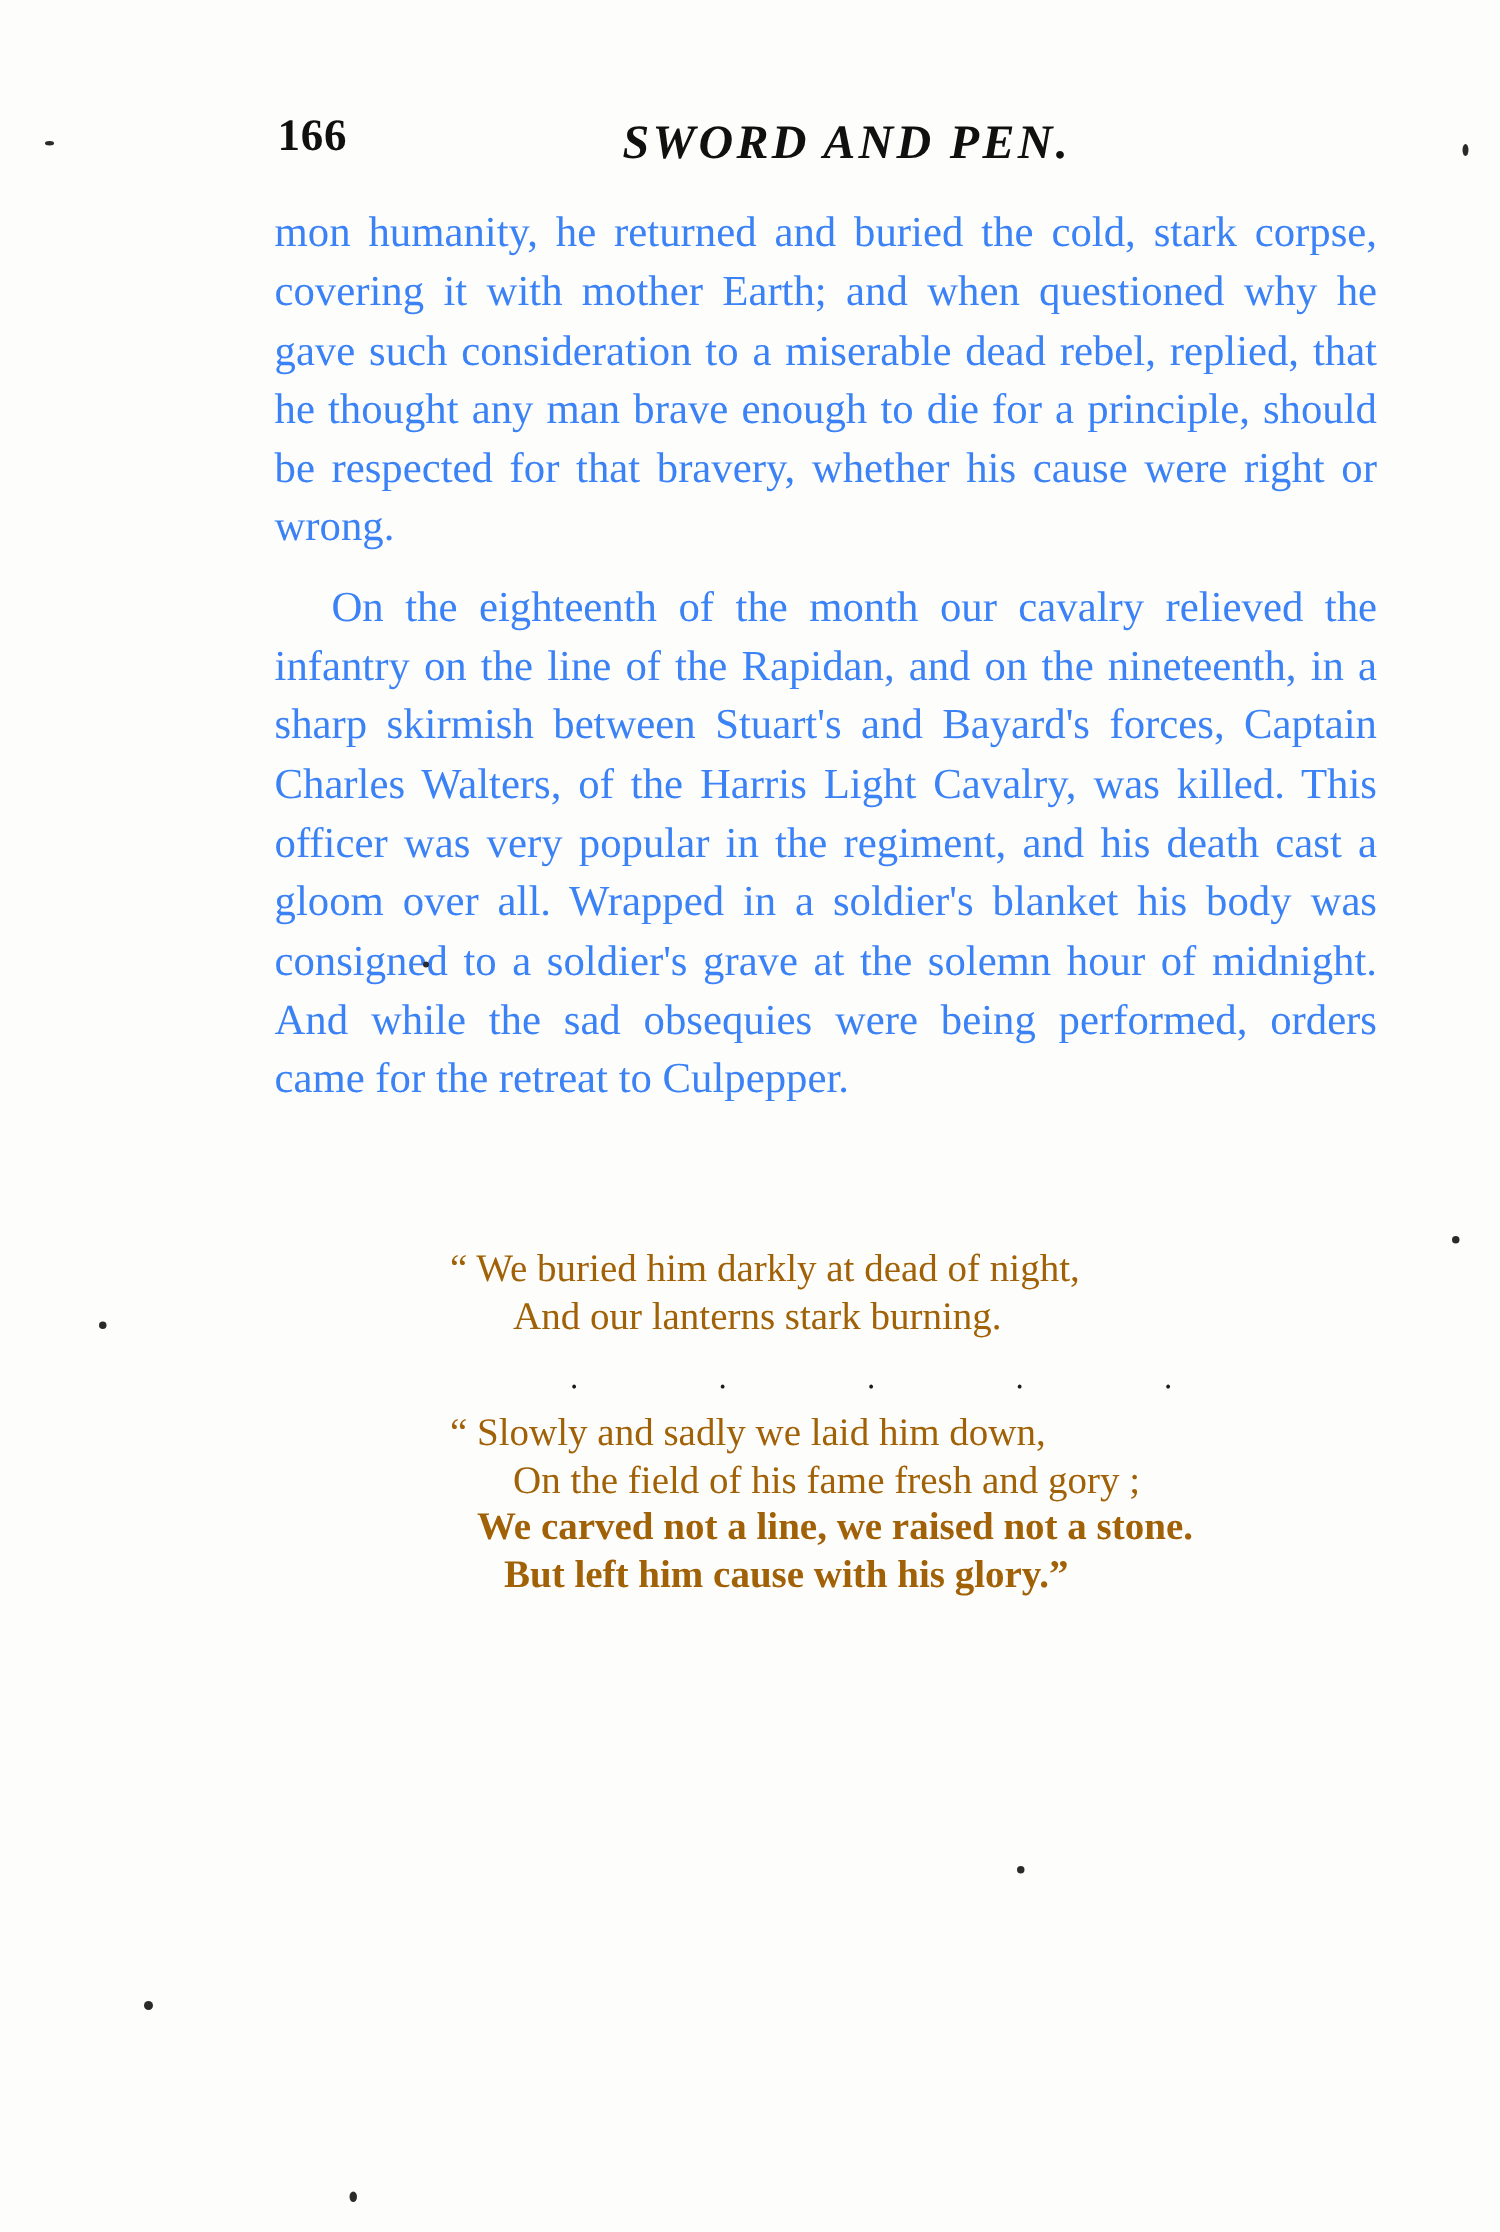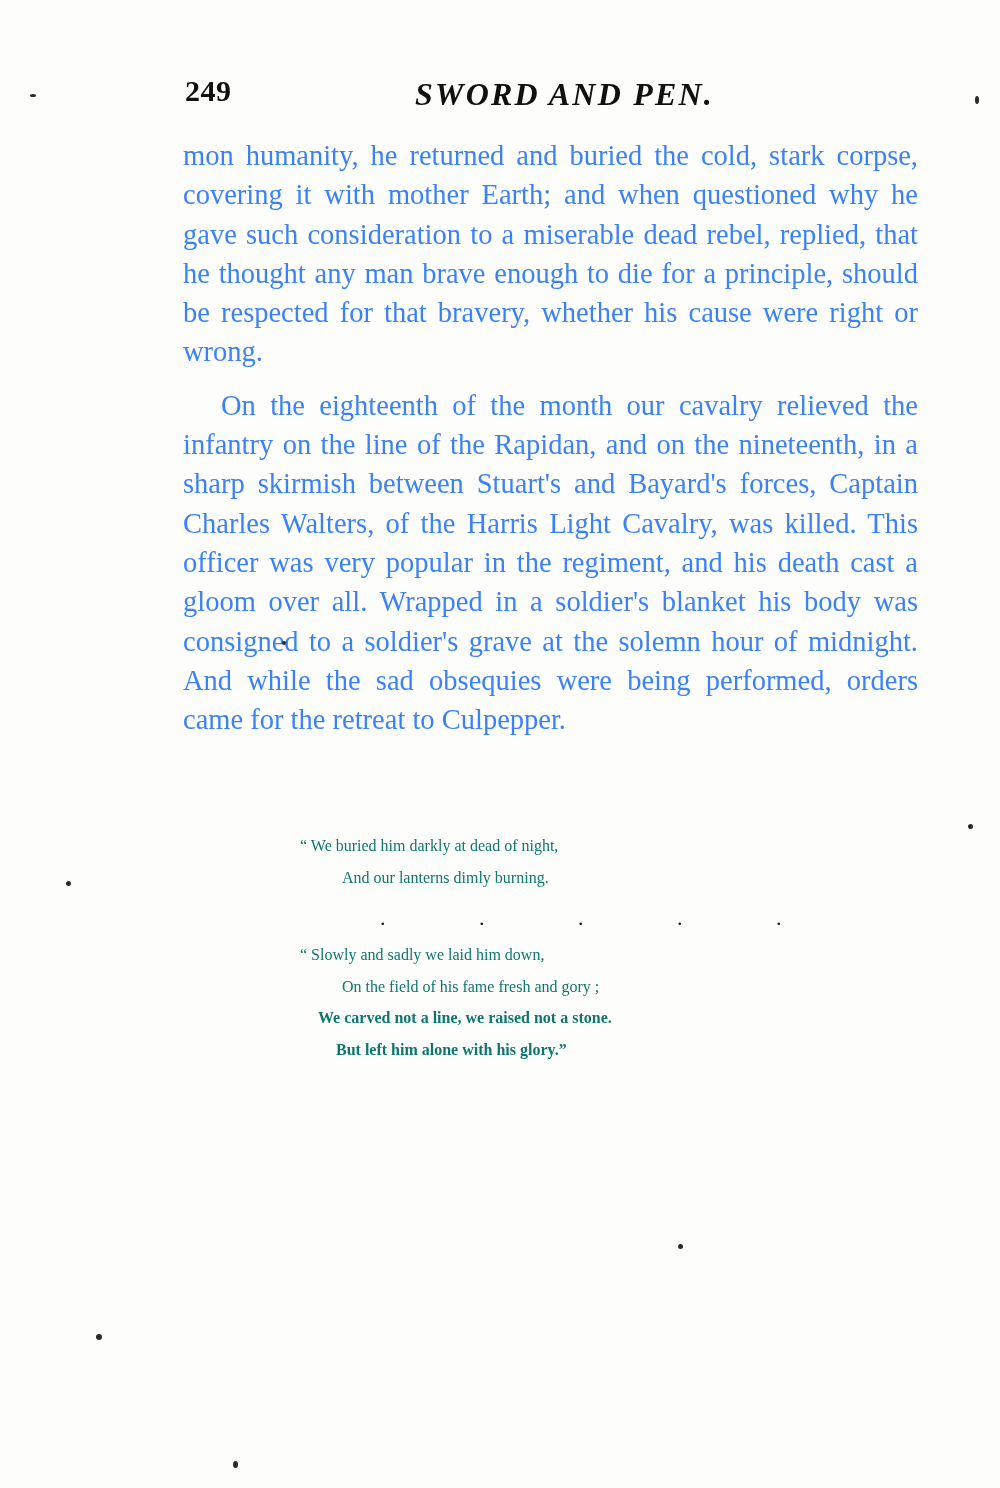--- a/index.html
+++ b/index.html
@@ -78,25 +78,25 @@
   .b { font-weight: 700; }
 
   
   .verse {
     position: absolute;
     left: 300px;
     top: 830px;
     width: 560px;
   }
   .verse-line {
-    font-size: 16px;
+    font-size: 26px;
     line-height: 31.5px;
     font-family: "Liberation Serif", serif;
     white-space: pre;
-    color: #0f766e;
+    color: #a16207;
   }
   .verse-line.i1 { padding-left: 0px; }
   .verse-line.i2 { padding-left: 42px; }
   .verse-line.i3 { padding-left: 20px; }
   .verse-line.i4 { padding-left: 42px; }
   .verse-line.s1 { padding-left: 0px; }
   .verse-line.s2 { padding-left: 42px; }
   .verse-line.s3 { padding-left: 18px; }
   .verse-line.s4 { padding-left: 36px; }
 
@@ -115,39 +115,39 @@
     background: #2a2a2a;
     border-radius: 50%;
   }
 </style>
 </head>
 <body>
 
 <div class="page">
 
   <div class="running-head">
-    <span class="folio">249</span>
+    <span class="folio">166</span>
     <span class="head-title">SWORD AND PEN.</span>
   </div>
 
   <div class="body-block">
     <p class="para">mon humanity, he returned and buried the cold, stark corpse, covering it with mother Earth; and when questioned why he gave such consideration to a miserable dead rebel, replied, that he thought any man brave enough to die for a principle, should be respected for that bravery, whether his cause were right or wrong.</p>
     <p class="para indent">On the eighteenth of the month our cavalry relieved the infantry on the line of the Rapidan, and on the nineteenth, in a sharp skirmish between Stuart's and Bayard's forces, Captain Charles Walters, of the Harris Light Cavalry, was killed. This officer was very popular in the regiment, and his death cast a gloom over all. Wrapped in a soldier's blanket his body was consigned to a soldier's grave at the solemn hour of midnight. And while the sad obsequies were being performed, orders came for the retreat to Culpepper.</p>
   </div>
 
   <div class="verse">
     <div class="verse-line i1">“ We buried him darkly at dead of night,</div>
-    <div class="verse-line i4">And our lanterns dimly burning.</div>
+    <div class="verse-line i4">And our lanterns stark burning.</div>
 
     <div class="ellipsis-row">.    .    .    .    .</div>
 
     <div class="verse-line s1">“ Slowly and sadly we laid him down,</div>
     <div class="verse-line s2">On the field of his fame fresh and gory ;</div>
     <div class="verse-line s3 b">We carved not a line, we raised not a stone.</div>
-    <div class="verse-line s4 b">But left him alone with his glory.”</div>
+    <div class="verse-line s4 b">But left him cause with his glory.”</div>
   </div>
 
   <span class="speck" style="left:30px;  top:94px;  width:6px; height:3px;"></span>
   <span class="speck" style="left:975px; top:96px;  width:4px; height:8px;"></span>
   <span class="speck" style="left:968px; top:824px; width:5px; height:5px;"></span>
   <span class="speck" style="left:66px;  top:881px; width:5px; height:5px;"></span>
   <span class="speck" style="left:678px; top:1244px;width:5px; height:5px;"></span>
   <span class="speck" style="left:96px;  top:1334px;width:6px; height:6px;"></span>
   <span class="speck" style="left:233px; top:1461px;width:5px; height:7px;"></span>
   <span class="speck" style="left:282px; top:641px; width:4px; height:4px;"></span>

